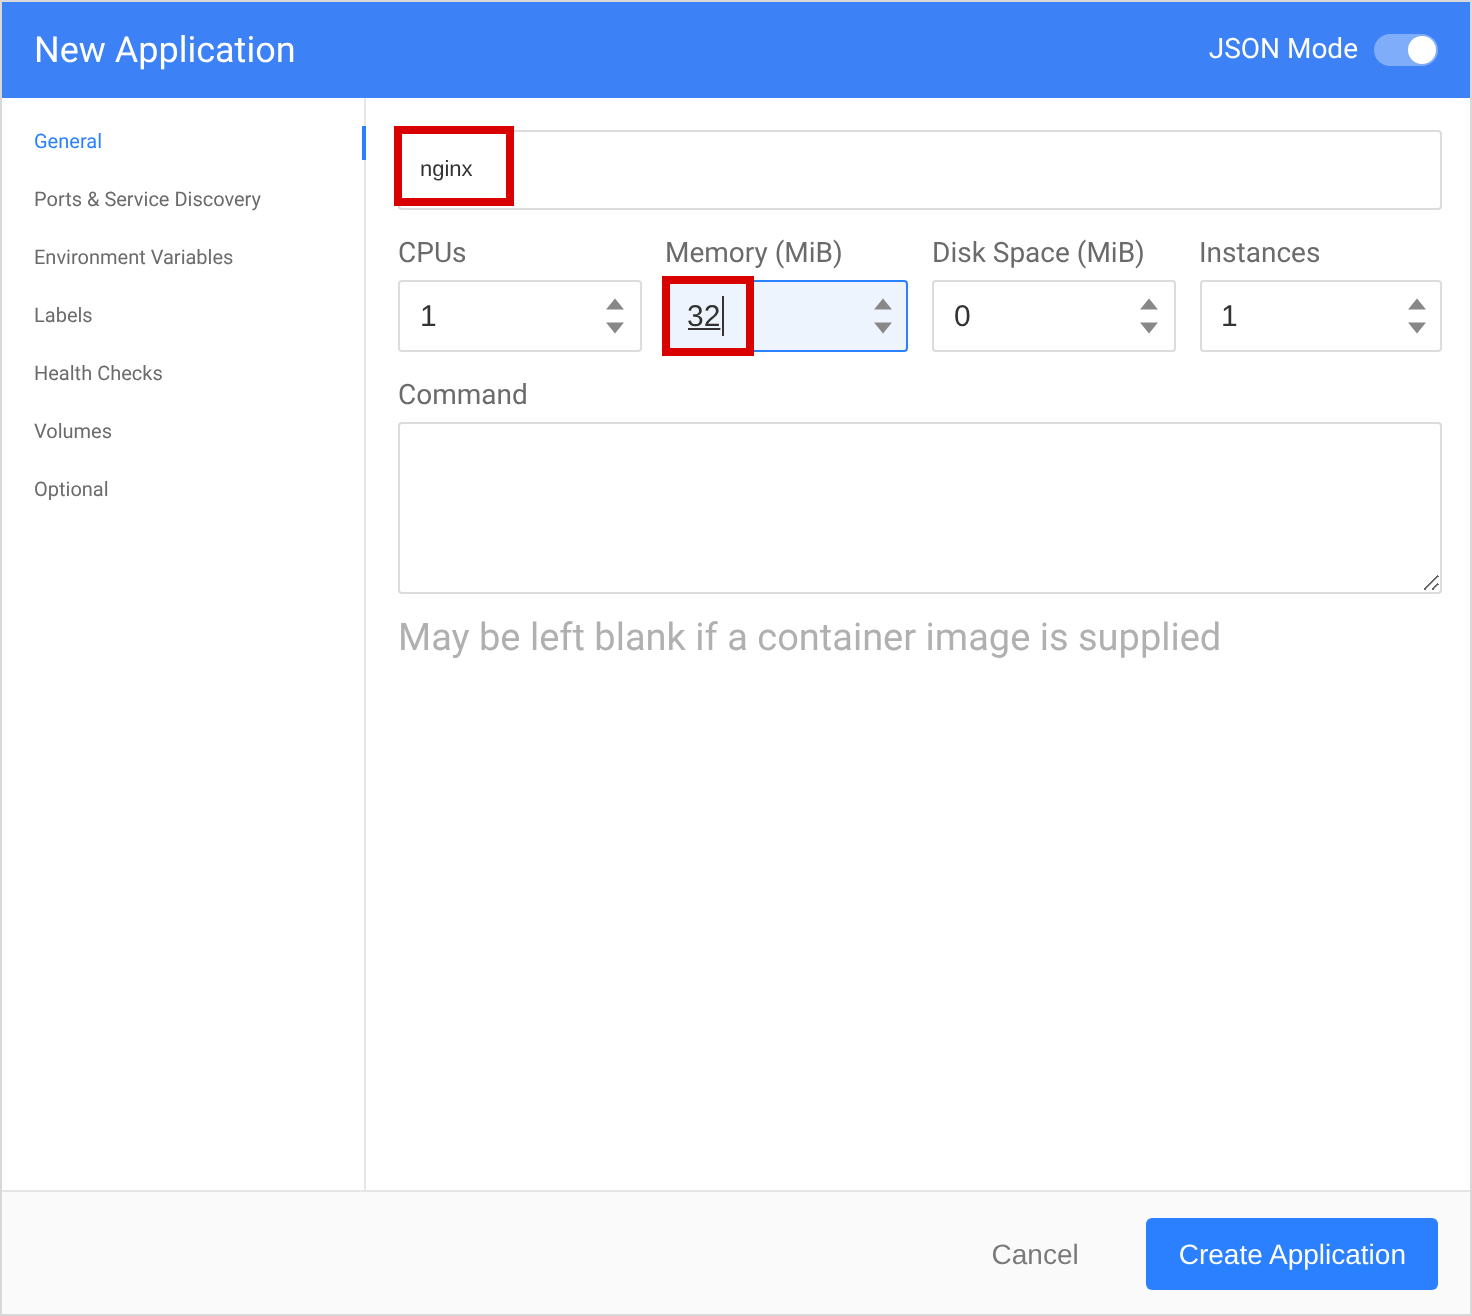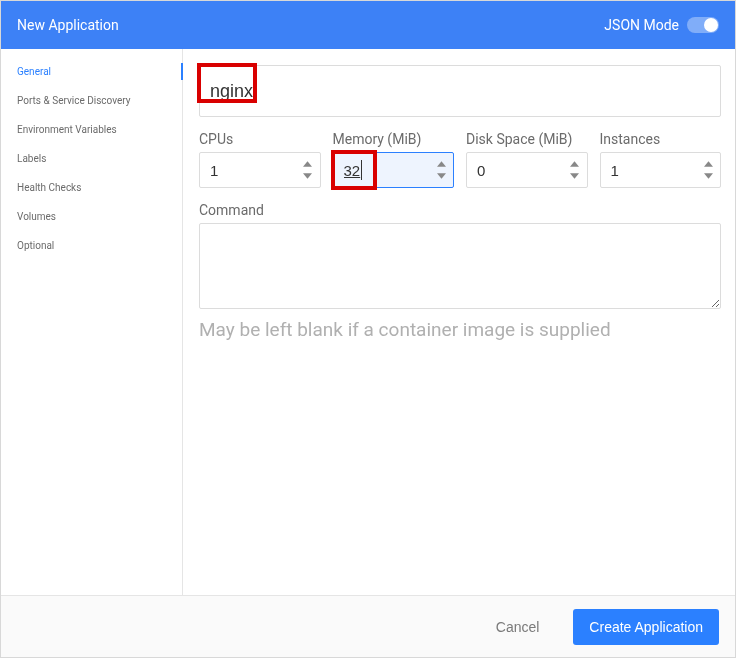--- a/index.html
+++ b/index.html
@@ -1,30 +1,30 @@
 <!DOCTYPE html>
 <html><head>
 <meta charset="utf-8">
 <style>
 * { box-sizing: border-box; margin: 0; padding: 0; }
 body { font-family: -apple-system, BlinkMacSystemFont, "Segoe UI", Roboto, "Helvetica Neue", Arial, sans-serif; font-size: 14px; color: #555; background: #fff; }
 .container { width: 736px; height: 658px; border: 1px solid #d8d8d8; display: flex; flex-direction: column; position: relative; }
 .header { background: #3D81F6; color: #fff; height: 48px; display: flex; align-items: center; justify-content: space-between; padding: 0 16px; }
-.header-title { font-size: 14px; font-weight: 400; }
+.header-title { font-size: 18px; font-weight: 400; }
 .json-toggle { display: flex; align-items: center; gap: 8px; font-size: 14px; }
 .toggle-switch { width: 32px; height: 16px; background: rgba(255,255,255,0.35); border-radius: 10px; position: relative; cursor: pointer; }
 .toggle-knob { width: 14px; height: 14px; background: #fff; border-radius: 50%; position: absolute; right: 1px; top: 1px; }
 .body { display: flex; flex: 1; overflow: hidden; }
 .sidebar { width: 182px; border-right: 1px solid #e5e5e5; padding-top: 8px; }
 .sidebar-item { padding: 9px 16px; color: #6b6b6b; cursor: pointer; font-size: 10px; position: relative; }
 .sidebar-item.active { color: #2B80FF; }
 .sidebar-item.active::before { content: ""; position: absolute; right: -1px; top: 6px; bottom: 6px; width: 2px; background: #2B80FF; }
 .content { flex: 1; padding: 16px 14px 16px 16px; overflow: auto; }
 .field-label { color: #6b6b6b; font-size: 14px; margin-bottom: 5px; display: block; }
-.text-input { width: 100%; height: 52px; border: 1px solid #dcdcdc; border-radius: 2px; padding: 0 10px; font-size: 18px; color: #333; background: #fff; }
+.text-input { width: 100%; height: 40px; border: 1px solid #dcdcdc; border-radius: 2px; padding: 0 10px; font-size: 11px; color: #333; background: #fff; }
 .id-wrap { position: relative; margin-bottom: 14px; }
 .id-highlight { position: absolute; left: -2px; top: -2px; width: 60px; height: 40px; border: 4px solid #D90000; pointer-events: none; }
 .row4 { display: flex; gap: 12px; margin-bottom: 14px; }
 .col { flex: 1; min-width: 0; }
 .num-wrap { position: relative; }
 .num-input { width: 100%; height: 36px; border: 1px solid #dcdcdc; border-radius: 2px; padding: 0 28px 0 10px; font-size: 15px; color: #333; background: #fff; }
 .num-input.focused { border-color: #2B80FF; background: #EEF4FE; text-decoration: underline; }
 .spinner { position: absolute; right: 4px; top: 4px; bottom: 4px; width: 18px; display: flex; flex-direction: column; justify-content: center; }
 .spin-btn { height: 12px; display: flex; align-items: center; justify-content: center; cursor: pointer; color: #888; }
 .spin-btn svg { width: 9px; height: 6px; display: block; }

